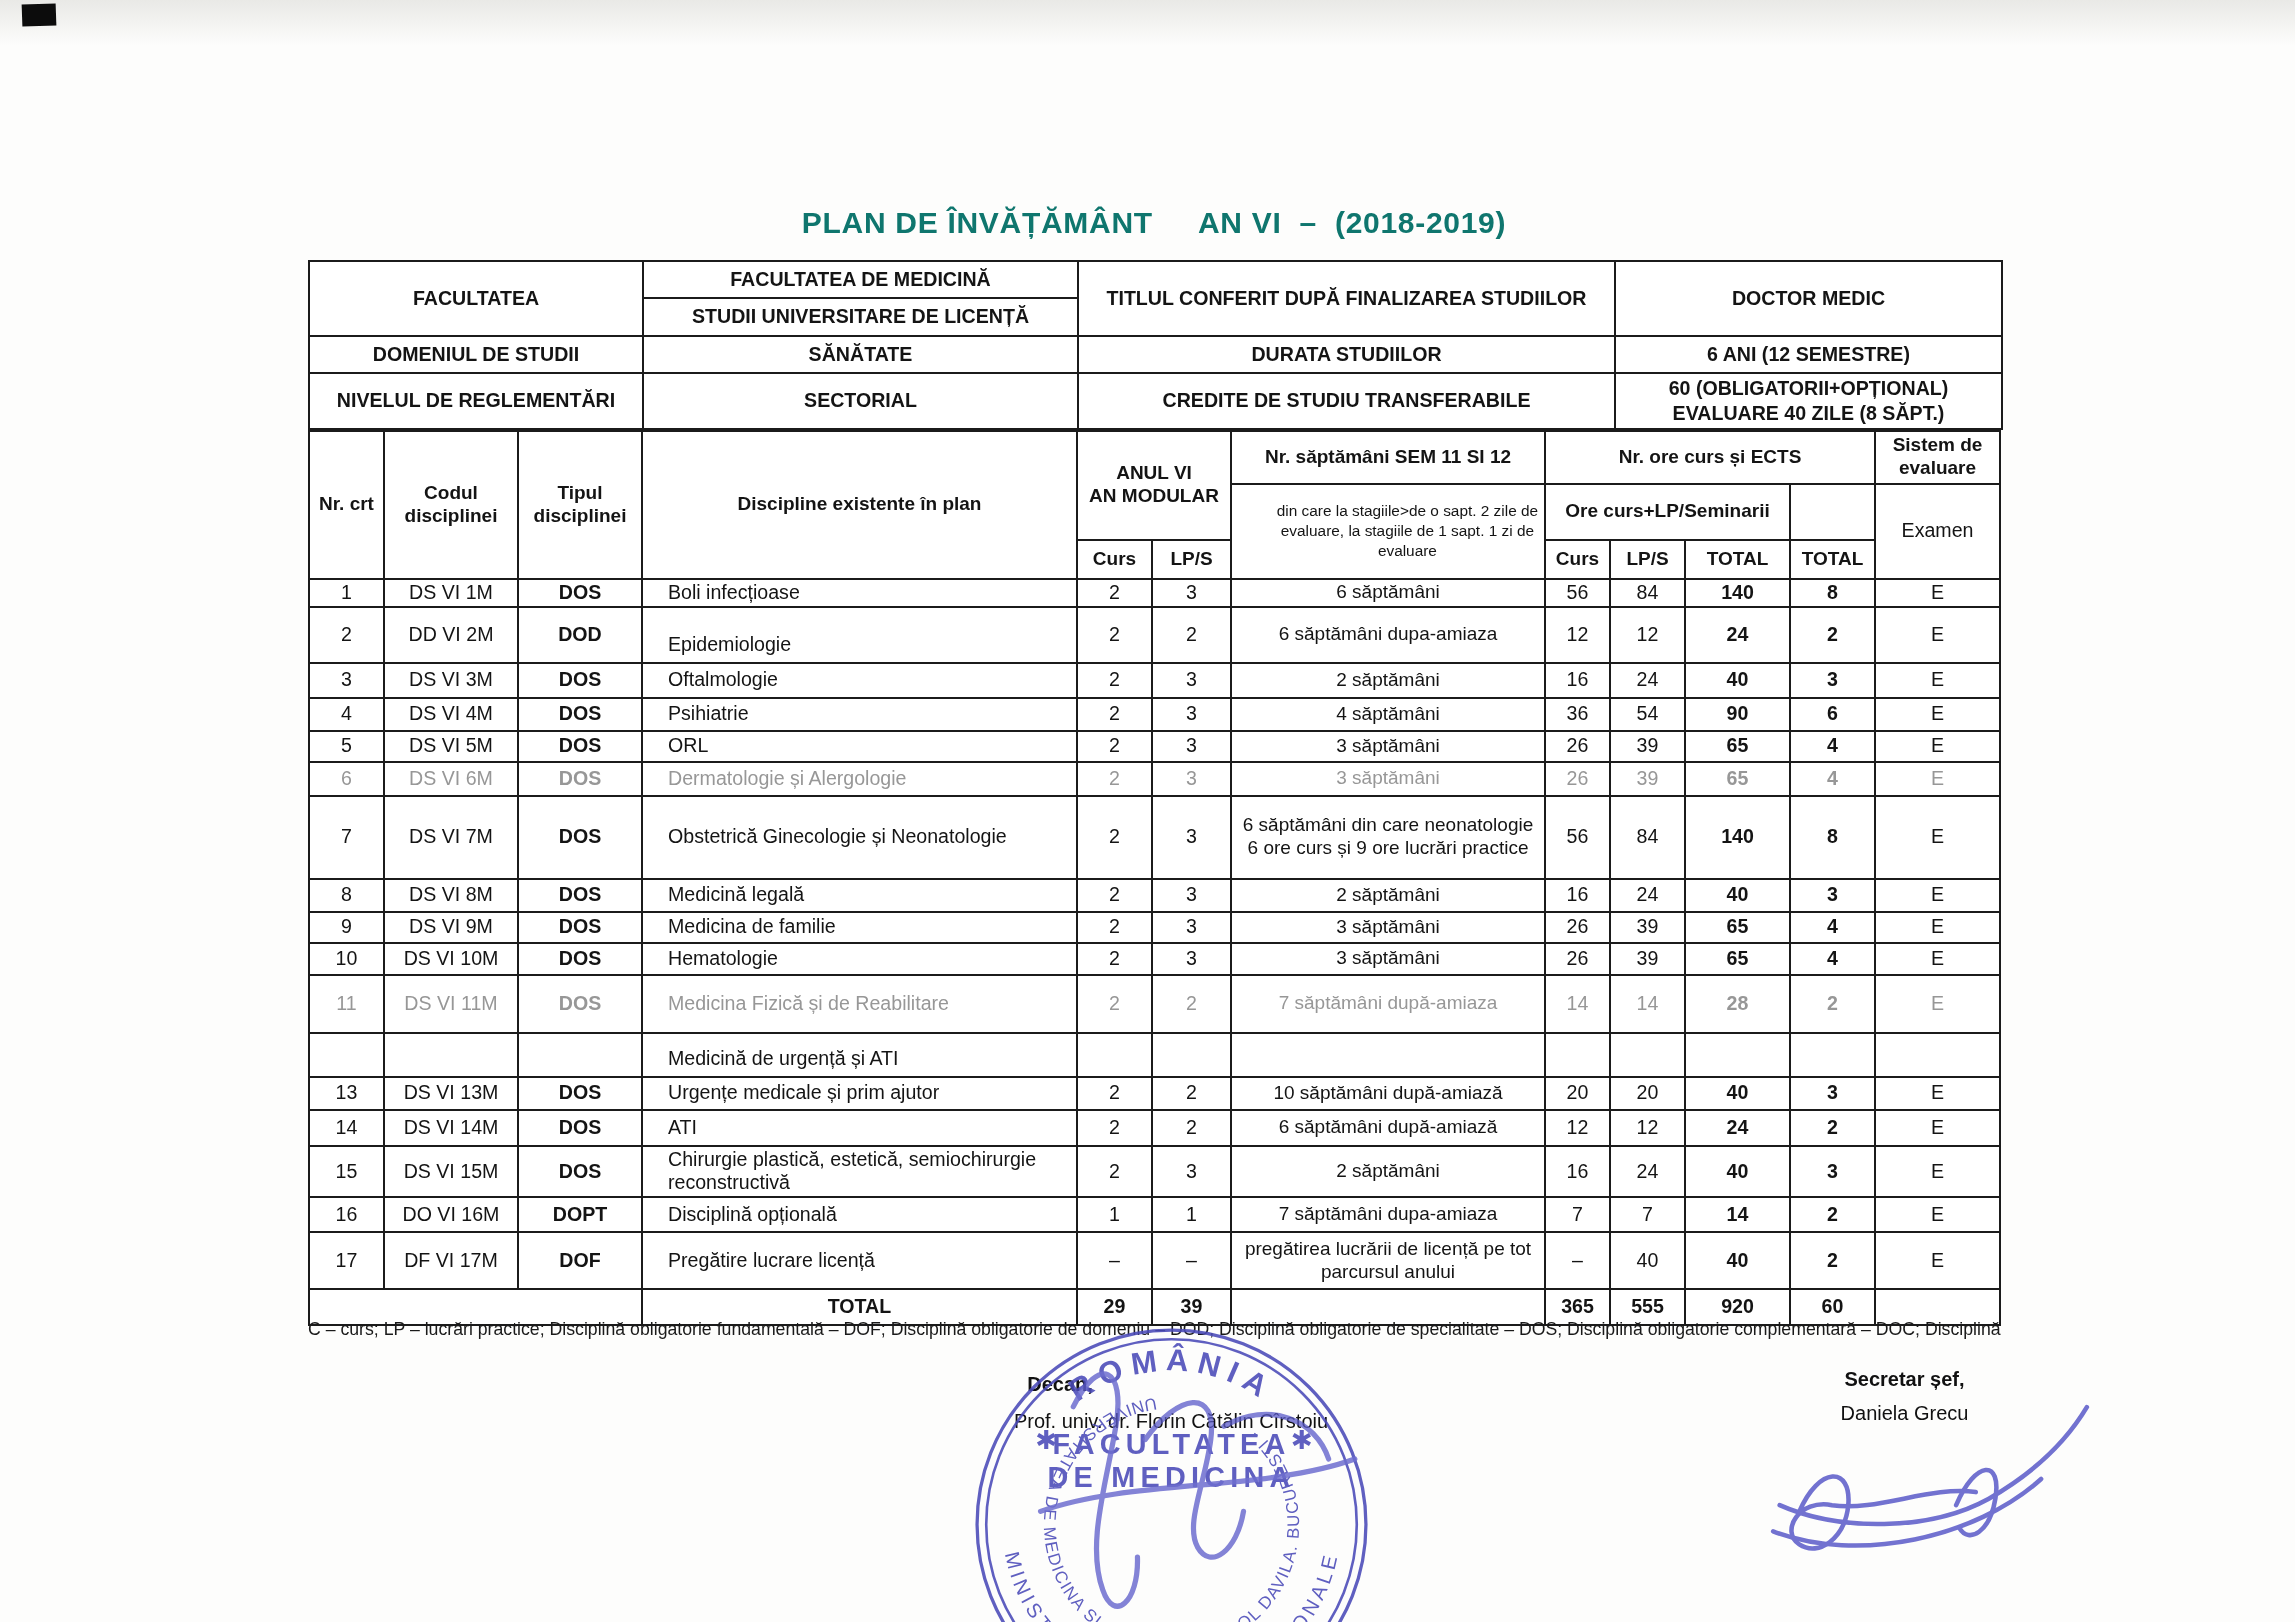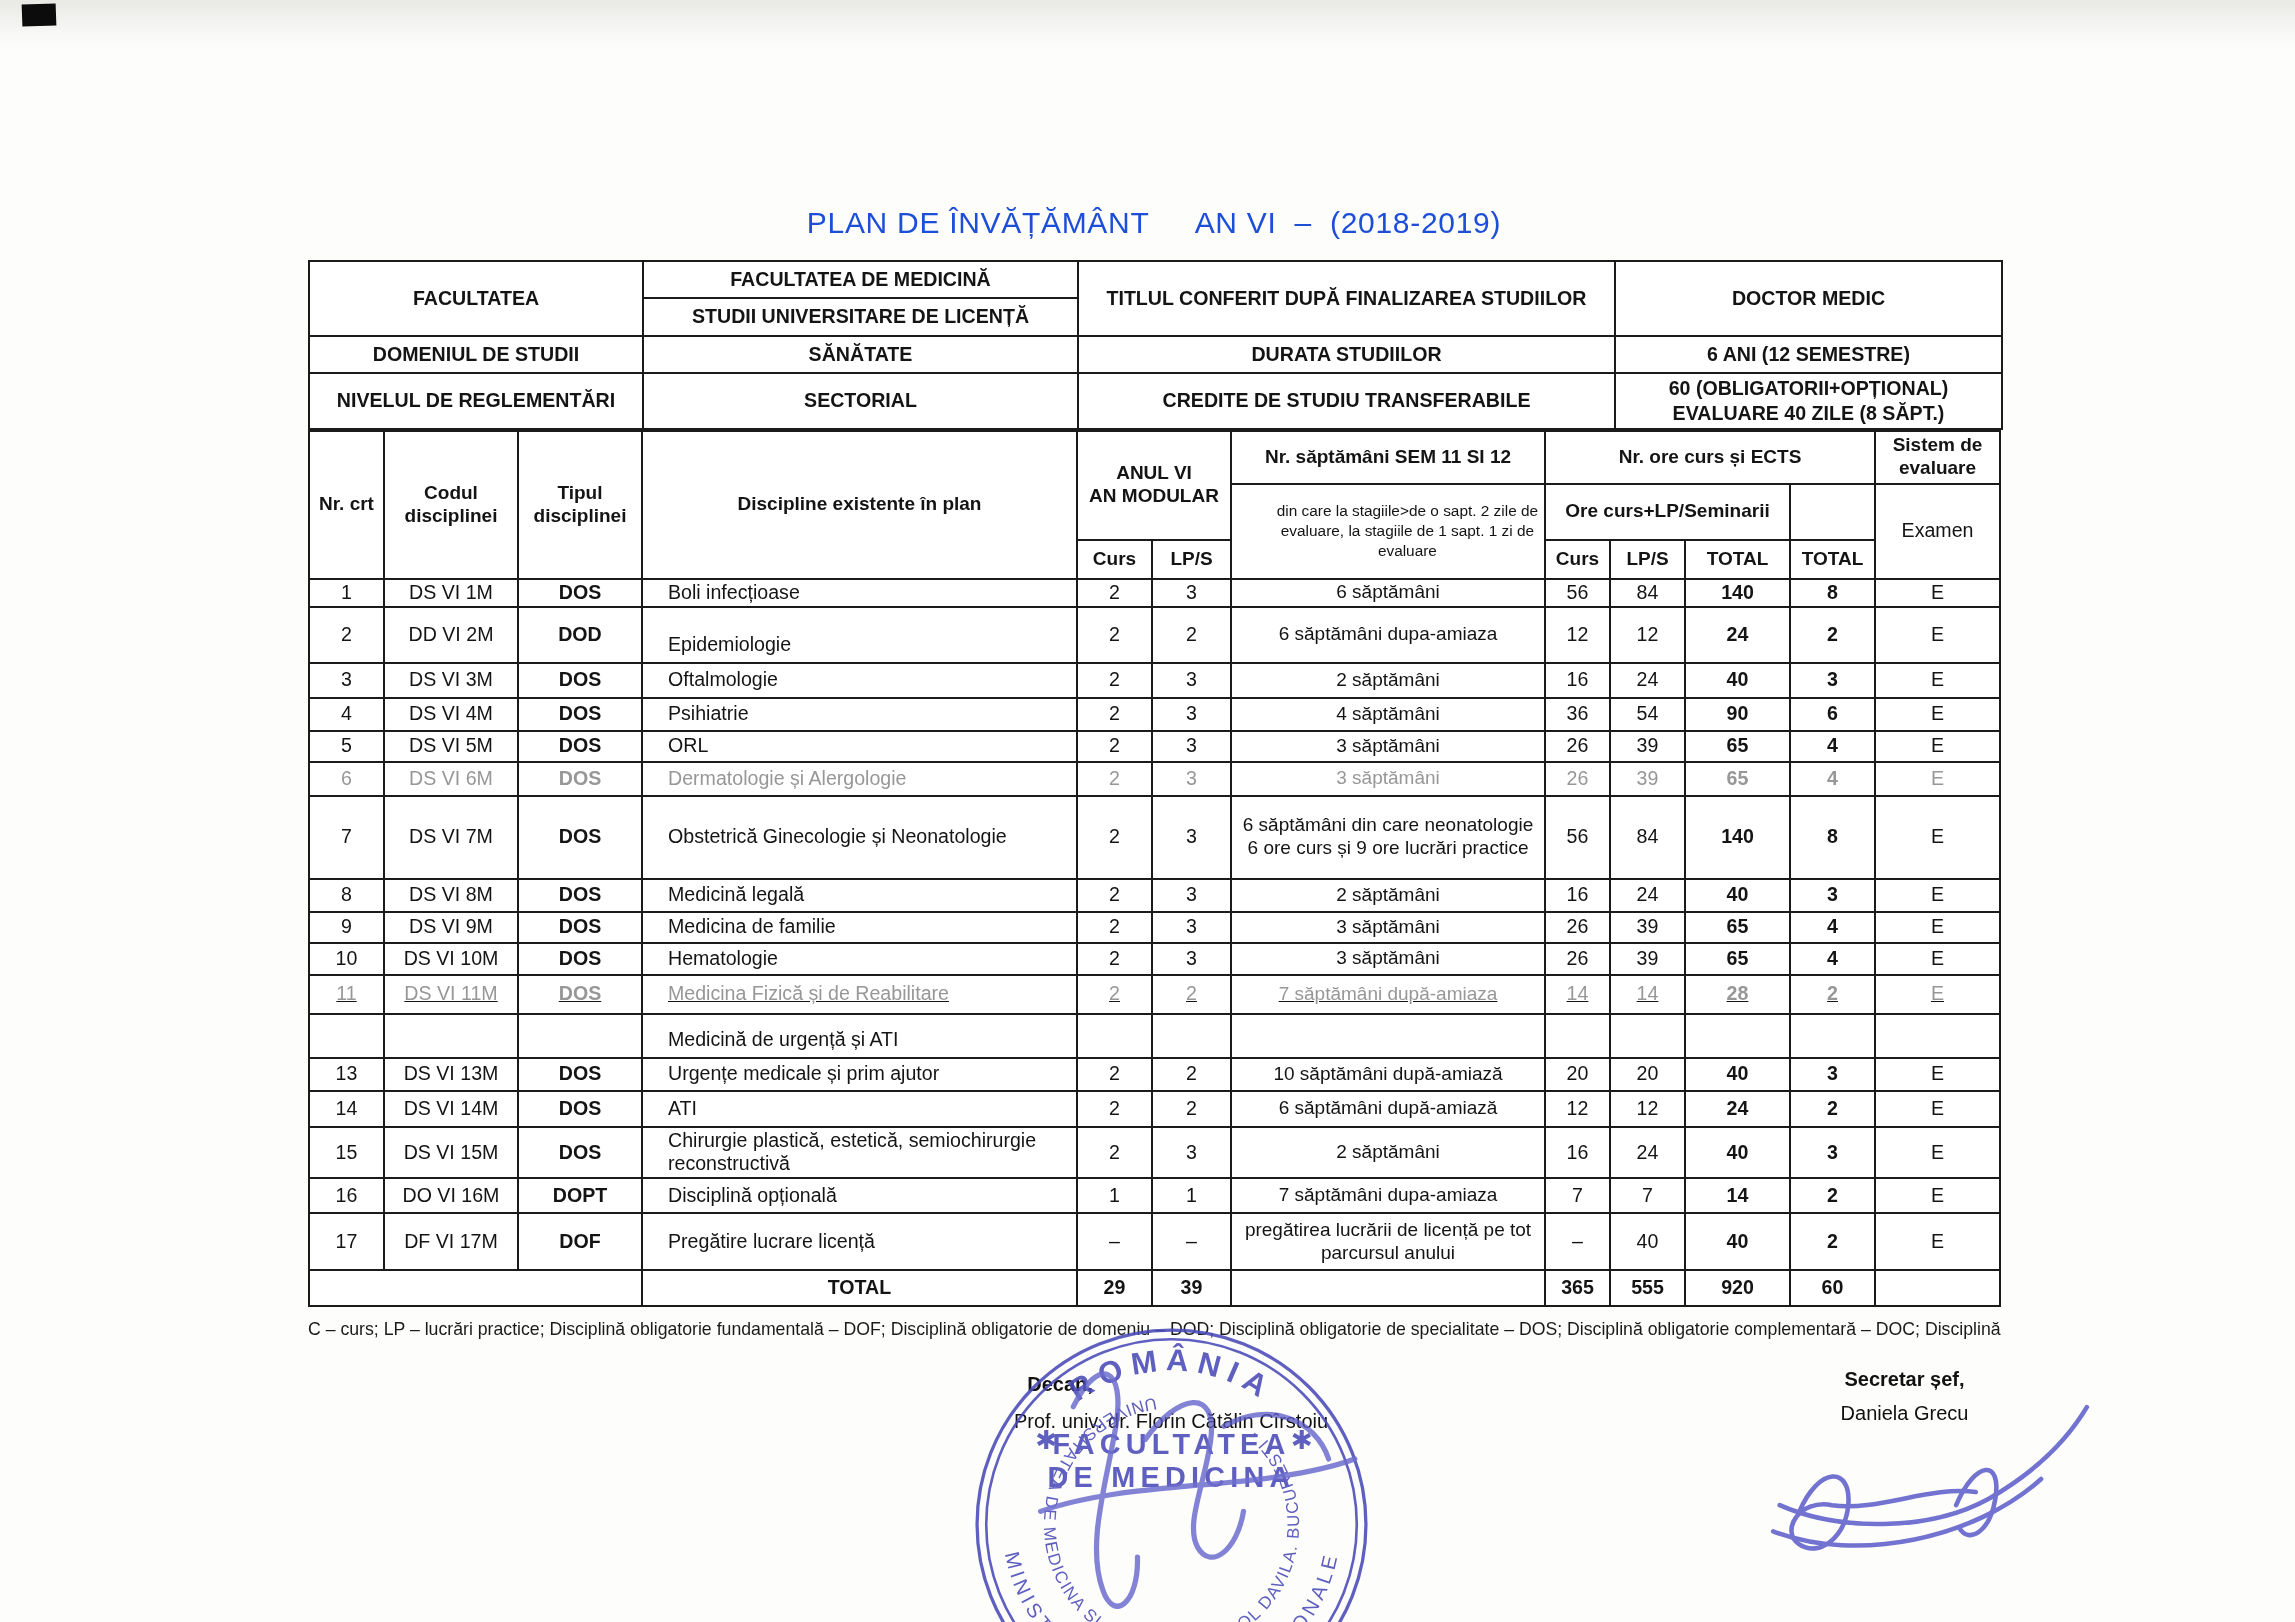--- a/index.html
+++ b/index.html
@@ -6,21 +6,21 @@
   body{
     width:2295px;height:1622px;overflow:hidden;position:relative;
     background:#fdfdfc;color:#141414;
     font-family:"Liberation Sans", sans-serif;
   }
   .scan-topband{position:absolute;left:0;top:0;width:2295px;height:46px;
     background:linear-gradient(#e9e9e6,#fdfdfc);}
   .scan-mark{position:absolute;left:22px;top:3.9px;width:34px;height:22px;background:#0c0c0c;transform:rotate(-2deg);}
 
   .content{position:absolute;left:308px;top:206px;width:1692px;}
-  .title{font-size:30px;font-weight:normal;text-align:center;letter-spacing:0.7px;color:#1d4ed8;}
+  .title{font-size:30px;font-weight:bold;text-align:center;letter-spacing:0.7px;color:#0f766e;}
 
   table{border-collapse:collapse;table-layout:fixed;background:#fff;}
   #info,#plan{width:1692px;border:2.6px solid #1b1b1b;}
   #info td,#plan td,#plan th{border:2px solid #1b1b1b;overflow:hidden;}
 
   #info{margin-top:19.6px;}
   #info td{font-weight:bold;font-size:19.6px;text-align:center;vertical-align:middle;padding:2.6px 9.2px;line-height:1.25;}
   #info .r1a{height:37px;} #info .r1b{height:38px;} #info .r2{height:37px;} #info .r3{height:50px;margin-left:48px;}
 
   #plan th{font-weight:bold;font-size:19px;text-align:center;vertical-align:middle;
@@ -40,21 +40,21 @@
   #plan tbody tr:nth-child(1){height:28px;}
   #plan tbody tr:nth-child(2){height:56px;}
   #plan tbody tr:nth-child(3){height:35px;}
   #plan tbody tr:nth-child(4){height:33px;}
   #plan tbody tr:nth-child(5){height:31px;}
   #plan tbody tr:nth-child(6){height:34px;}
   #plan tbody tr:nth-child(7){height:83px;}
   #plan tbody tr:nth-child(8){height:33px;}
   #plan tbody tr:nth-child(9){height:31px;}
   #plan tbody tr:nth-child(10){height:32px;}
-  #plan tbody tr:nth-child(11){height:39px;text-decoration:underline;}
+  #plan tbody tr:nth-child(11){height:58px;}
   #plan tbody tr:nth-child(12){height:44px;margin-left:24px;}
   #plan tbody tr:nth-child(13){height:33px;}
   #plan tbody tr:nth-child(14){height:36px;}
   #plan tbody tr:nth-child(15){height:46px;}
   #plan tbody tr:nth-child(16){height:35px;}
   #plan tbody tr:nth-child(17){height:57px;}
   #plan tbody tr:nth-child(2) .c-disc,
   #plan tbody tr:nth-child(12) .c-disc{vertical-align:bottom;padding-bottom:5.2px;}
 
   .legend{position:absolute;left:308px;top:1319px;font-size:17.7px;white-space:nowrap;color:#1a1a1a;}

